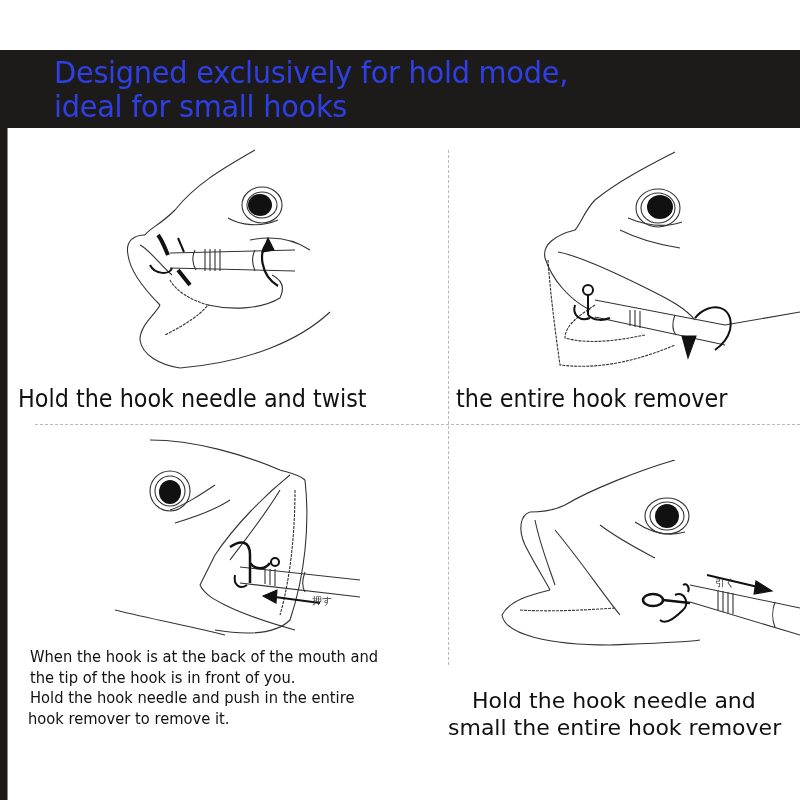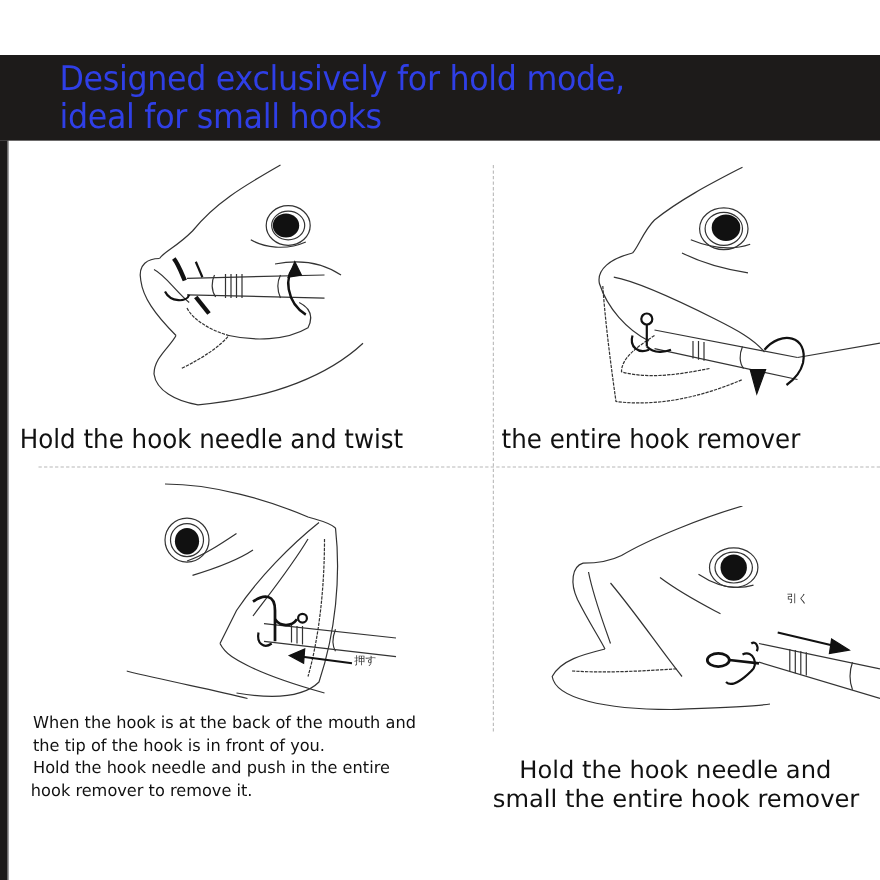--- a/index.html
+++ b/index.html
@@ -141,21 +141,21 @@
   <path d="M190 137 C187 145, 187 152, 190 157"></path>
 
   <path d="M115 112 C125 105, 135 105, 135 120 L135 148" stroke="#111" stroke-width="2.5"></path>
   <path d="M135 128 C140 135, 150 135, 155 128" stroke="#111" stroke-width="2.5"></path>
   <circle cx="160" cy="127" r="4" stroke="#111" stroke-width="2"></circle>
   <path d="M120 140 C118 150, 125 155, 132 150" stroke="#111" stroke-width="2"></path>
 
   <path d="M160 162 L205 168" stroke="#111" stroke-width="1.8"></path>
   <path d="M148 161 L162 155 L161 168 Z" fill="#111" stroke="#111"></path>
 </svg>
-<span class="jp-label" style="left:322px;top:594px">押す</span>
+<span class="jp-label" style="left:312px;top:594px">押す</span>
 
 <svg class="illus" style="left:490px;top:460px" width="310" height="195" viewBox="0 0 310 195" fill="none" stroke="#333" stroke-width="1.1">
   <path d="M185 0 C150 10, 100 30, 75 45 C65 50, 50 52, 40 52"></path>
   <path d="M40 52 C30 55, 28 70, 35 85 C45 105, 55 120, 60 130"></path>
   <path d="M45 60 C50 85, 60 110, 65 125"></path>
   <path d="M60 130 C40 135, 20 140, 12 155 C15 175, 60 185, 120 185 C170 183, 200 182, 210 180"></path>
   <path d="M30 150 C60 152, 95 150, 125 148" stroke-dasharray="3 1"></path>
   <path d="M65 70 C90 100, 110 130, 130 155"></path>
   <path d="M110 65 C130 80, 150 90, 165 98"></path>
 
@@ -170,21 +170,21 @@
   <path d="M285 142 C282 150, 282 160, 285 167"></path>
 
   <ellipse cx="163" cy="140" rx="10" ry="6" stroke="#111" stroke-width="2.5"></ellipse>
   <path d="M173 140 L200 143" stroke="#111" stroke-width="2.5"></path>
   <path d="M185 135 C195 130, 200 145, 193 150 C185 158, 175 165, 170 160" stroke="#111" stroke-width="2"></path>
   <path d="M193 125 C197 122, 200 128, 198 132" stroke="#111" stroke-width="2"></path>
 
   <path d="M217 115 L268 127" stroke="#111" stroke-width="1.8"></path>
   <path d="M282 131 L266 121 L264 134 Z" fill="#111" stroke="#111"></path>
 </svg>
-<span class="jp-label" style="left:715px;top:537px">引く</span>
+<span class="jp-label" style="left:715px;top:576px">引く</span>
 
 <div class="caption cap-row1 cap-left">Hold the hook needle and twist</div>
 <div class="caption cap-row1 cap-right">the entire hook remover</div>
 
 <div class="para">
   <div>When the hook is at the back of the mouth and</div>
   <div>the tip of the hook is in front of you.</div>
   <div>Hold the hook needle and push in the entire</div>
   <div class="l4">hook remover to remove it.</div>
 </div>

